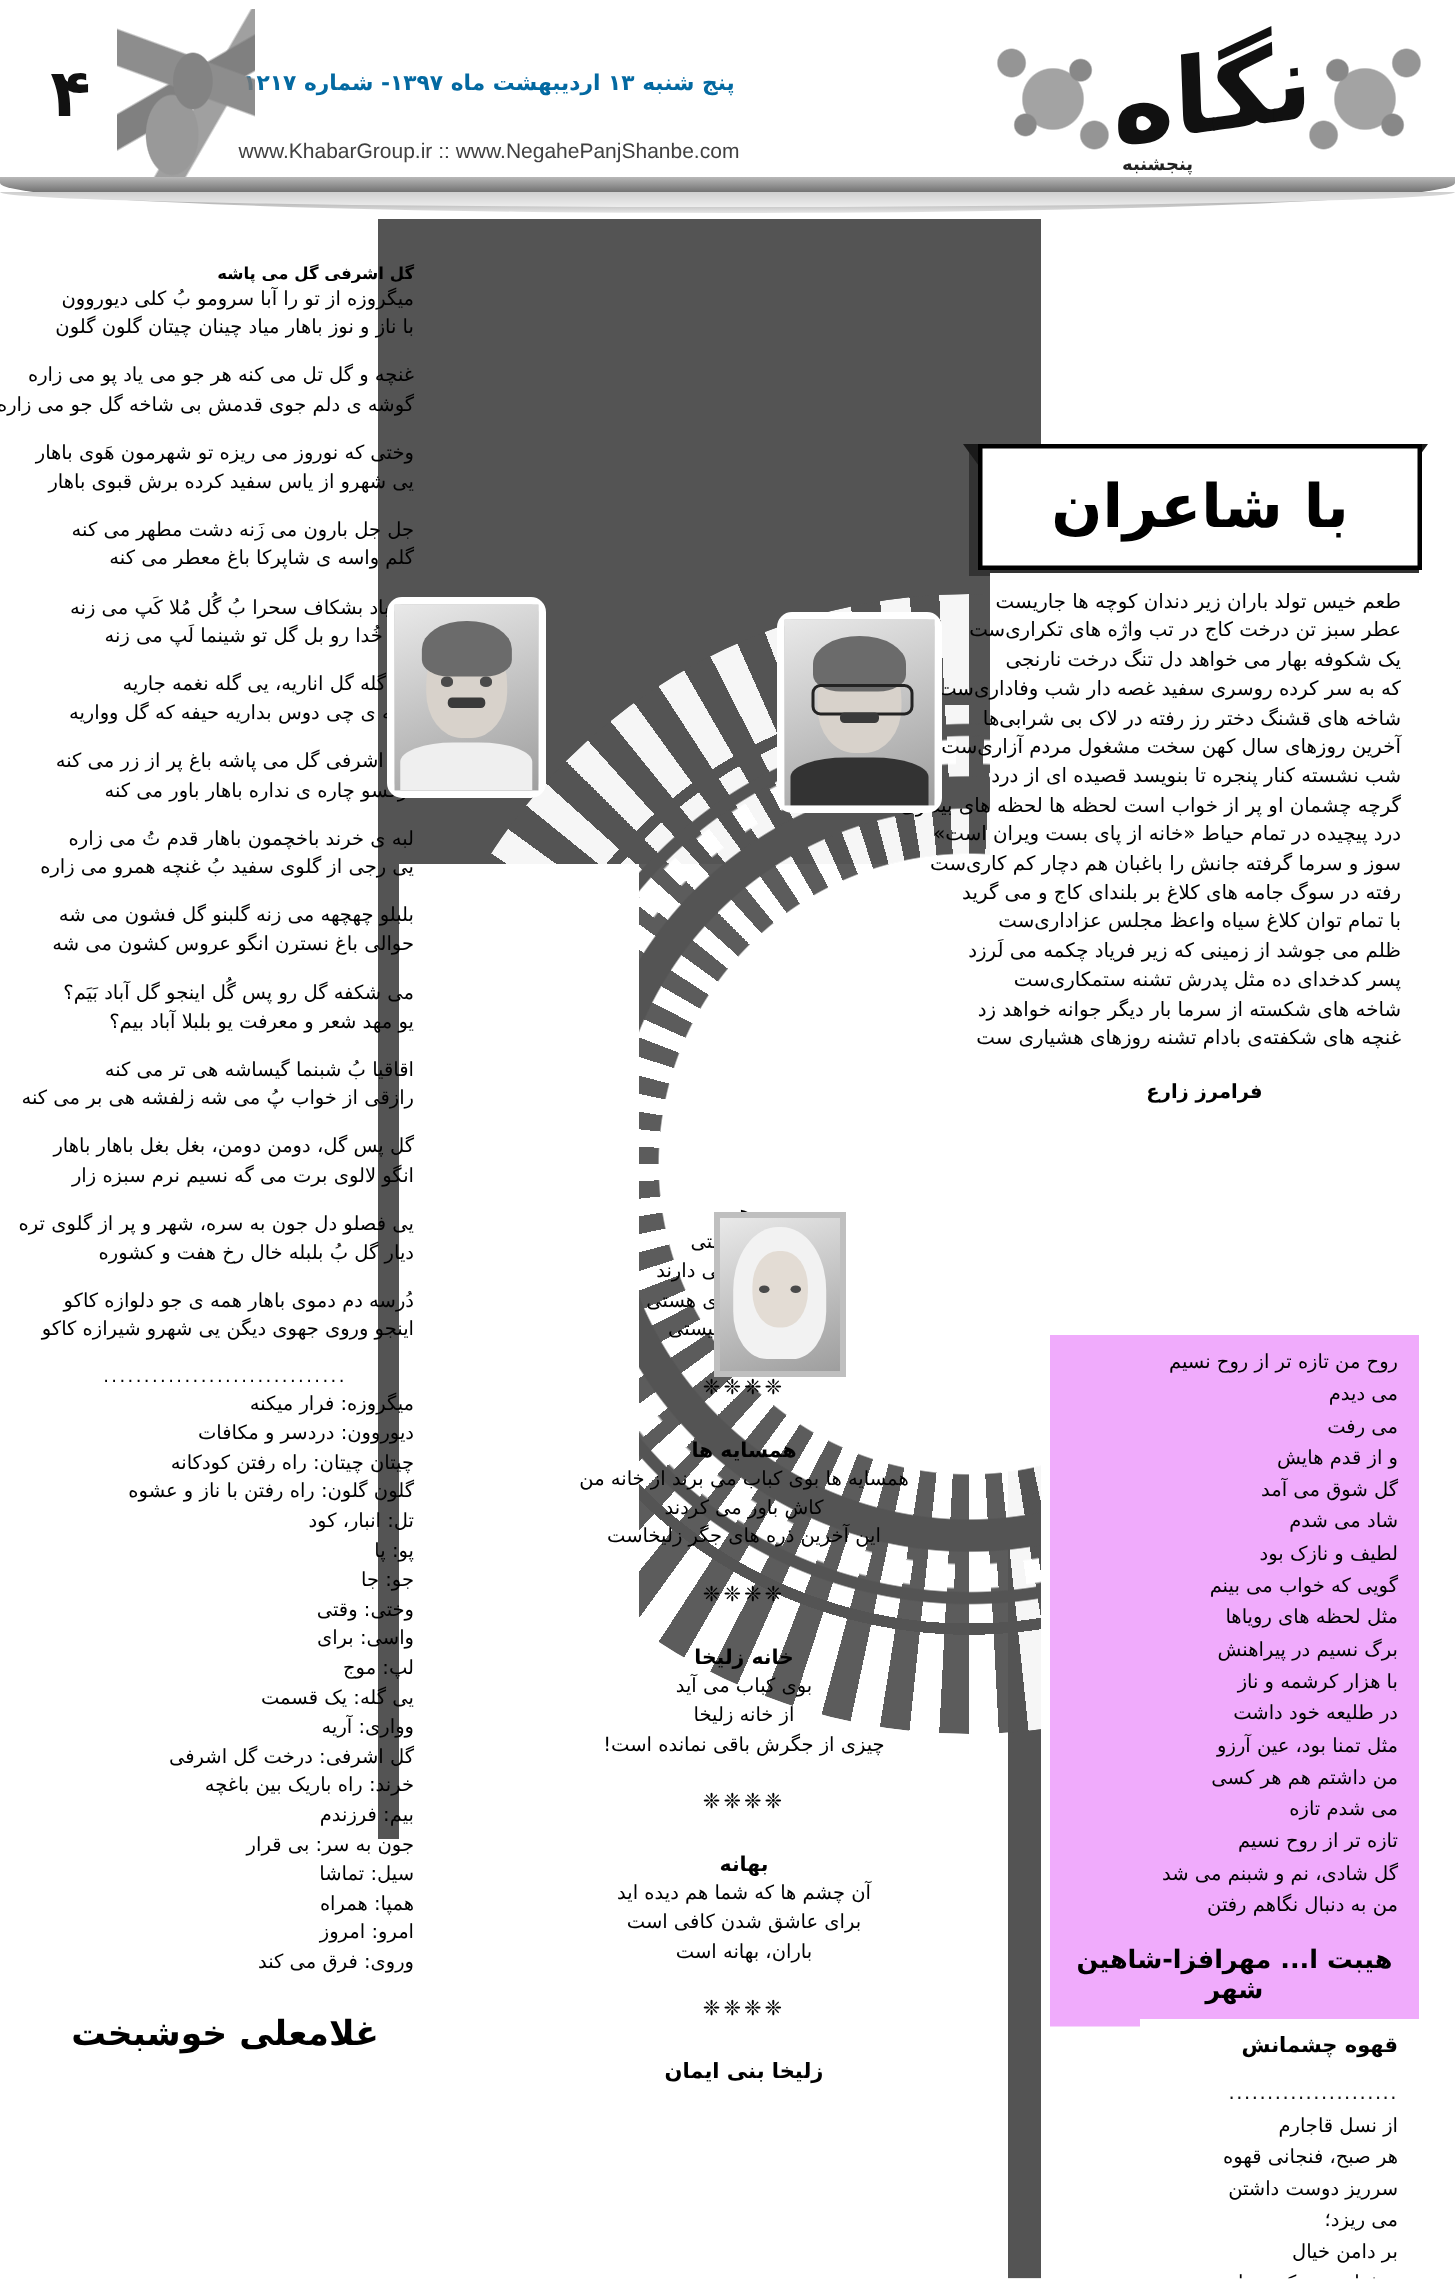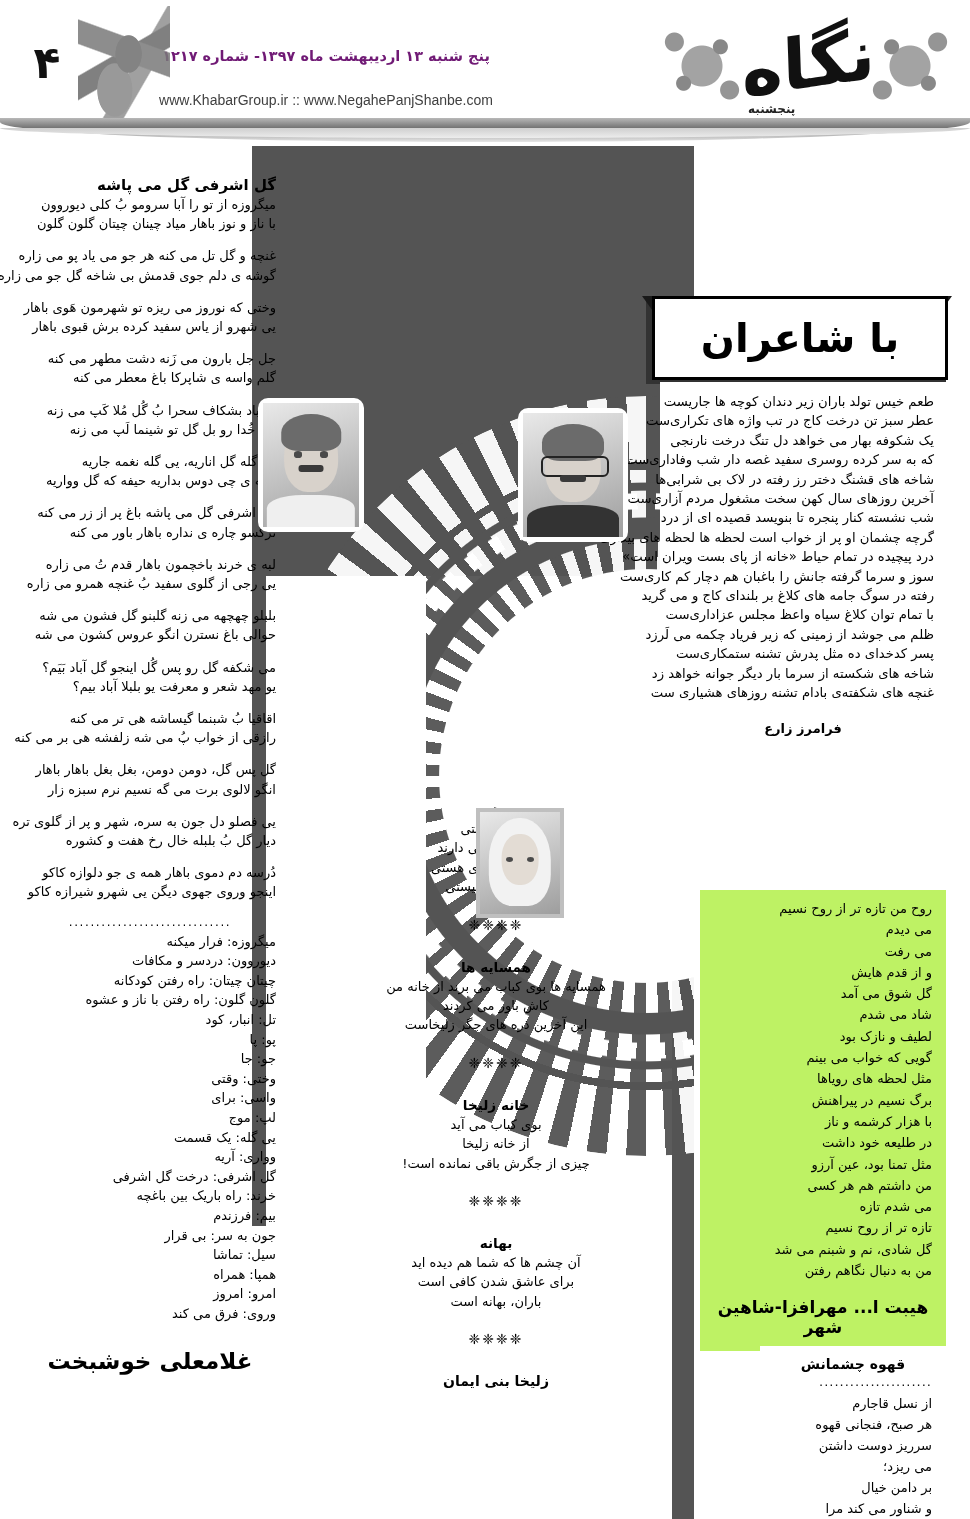--- a/index.html
+++ b/index.html
@@ -25,21 +25,21 @@
   }
   .logo-orn.r{right:0;}
   .logo-orn.l{left:0;transform:scaleX(-1);}
   .logo-name{position:absolute;left:96px;top:0;width:112px;height:118px;
     display:flex;align-items:center;justify-content:center;}
   .logo-name .big{font-size:70px;font-weight:bold;color:#111;line-height:.9;
     transform:rotate(-8deg) skewX(-6deg);font-family:"DejaVu Sans",sans-serif;}
   .logo-sub{position:absolute;left:92px;bottom:8px;font-size:12px;font-weight:bold;color:#222;}
 
   .masthead-date{position:absolute;left:0;right:318px;top:48px;text-align:center;
-    font-size:14.5px;font-weight:bold;color:#701a75;letter-spacing:.3px;}
+    font-size:14.5px;font-weight:bold;color:#0369a1;letter-spacing:.3px;}
   .masthead-urls{position:absolute;left:0;right:318px;top:92px;text-align:center;
     font-size:14px;color:#404040;direction:ltr;font-family:"Liberation Sans",sans-serif;}
 
   .pagenum-box{position:absolute;left:16px;top:10px;width:62px;height:104px;
     background:#fff;display:flex;align-items:center;justify-content:center;}
   .pagenum{font-size:44px;font-weight:bold;color:#111;}
   .phoenix{position:absolute;left:78px;top:6px;width:92px;height:120px;
     background:
       radial-gradient(ellipse at 55% 40%, #6e6e6e 0 18%, transparent 19%),
       radial-gradient(ellipse at 40% 70%, #888 0 22%, transparent 23%),
@@ -107,32 +107,32 @@
   
   .col{position:absolute;box-sizing:border-box;}
 
   
   .col-zare{left:660px;top:236px;width:286px;background:#fff;padding:10px 12px 6px 12px;
     z-index:6;}
   .col-zare .line{font-size:13.2px;line-height:19.4px;text-align:right;white-space:nowrap;}
   .byline{font-size:13px;font-weight:bold;text-align:center;margin-top:18px;}
 
   
-  .col-heybat{left:700px;top:744px;width:246px;background:#bef264;padding:8px 14px 14px 14px;z-index:6;}
+  .col-heybat{left:700px;top:744px;width:246px;background:#f0abfc;padding:8px 14px 14px 14px;z-index:6;}
   .col-heybat .line{font-size:13px;line-height:21.3px;text-align:right;}
   .col-heybat .byline{font-size:17px;margin-top:16px;}
 
   .col-mozhgan{left:760px;top:1200px;width:186px;background:#fff;padding:10px 14px 16px 14px;z-index:6;}
-  .col-mozhgan .ptitle{font-size:14px;font-weight:bold;text-align:center;margin-bottom:2px;}
+  .col-mozhgan .ptitle{font-size:14px;font-weight:bold;text-align:right;margin-bottom:16px;}
   .col-mozhgan .dots{font-size:13px;letter-spacing:1px;text-align:right;color:#111;margin:2px 0 4px 0;}
   .col-mozhgan .line{font-size:13px;line-height:21px;text-align:right;}
 
   
   .col-khosh{left:24px;top:30px;width:252px;z-index:7;background:transparent;}
-  .col-khosh .ptitle{font-size:15px;font-weight:bold;text-align:right;margin-bottom:1px;}
+  .col-khosh .ptitle{font-size:11px;font-weight:bold;text-align:right;margin-bottom:1px;}
   .col-khosh .line{font-size:13px;line-height:19.2px;text-align:right;white-space:nowrap;}
   .col-khosh .stanza{margin-bottom:13px;}
   .col-khosh .dots{text-align:center;font-size:12px;letter-spacing:1.6px;margin:4px 0 3px 0;}
   .col-khosh .gline{font-size:13px;line-height:19.6px;text-align:right;}
   .col-khosh .byline{font-size:23px;margin-top:24px;text-align:center;}
 
   
   .col-zoleykha{left:348px;top:655px;width:296px;z-index:7;}
   .col-zoleykha .ptitle{font-size:13.6px;font-weight:bold;text-align:center;margin-bottom:2px;}
   .col-zoleykha .line{font-size:13px;line-height:19.4px;text-align:center;}

